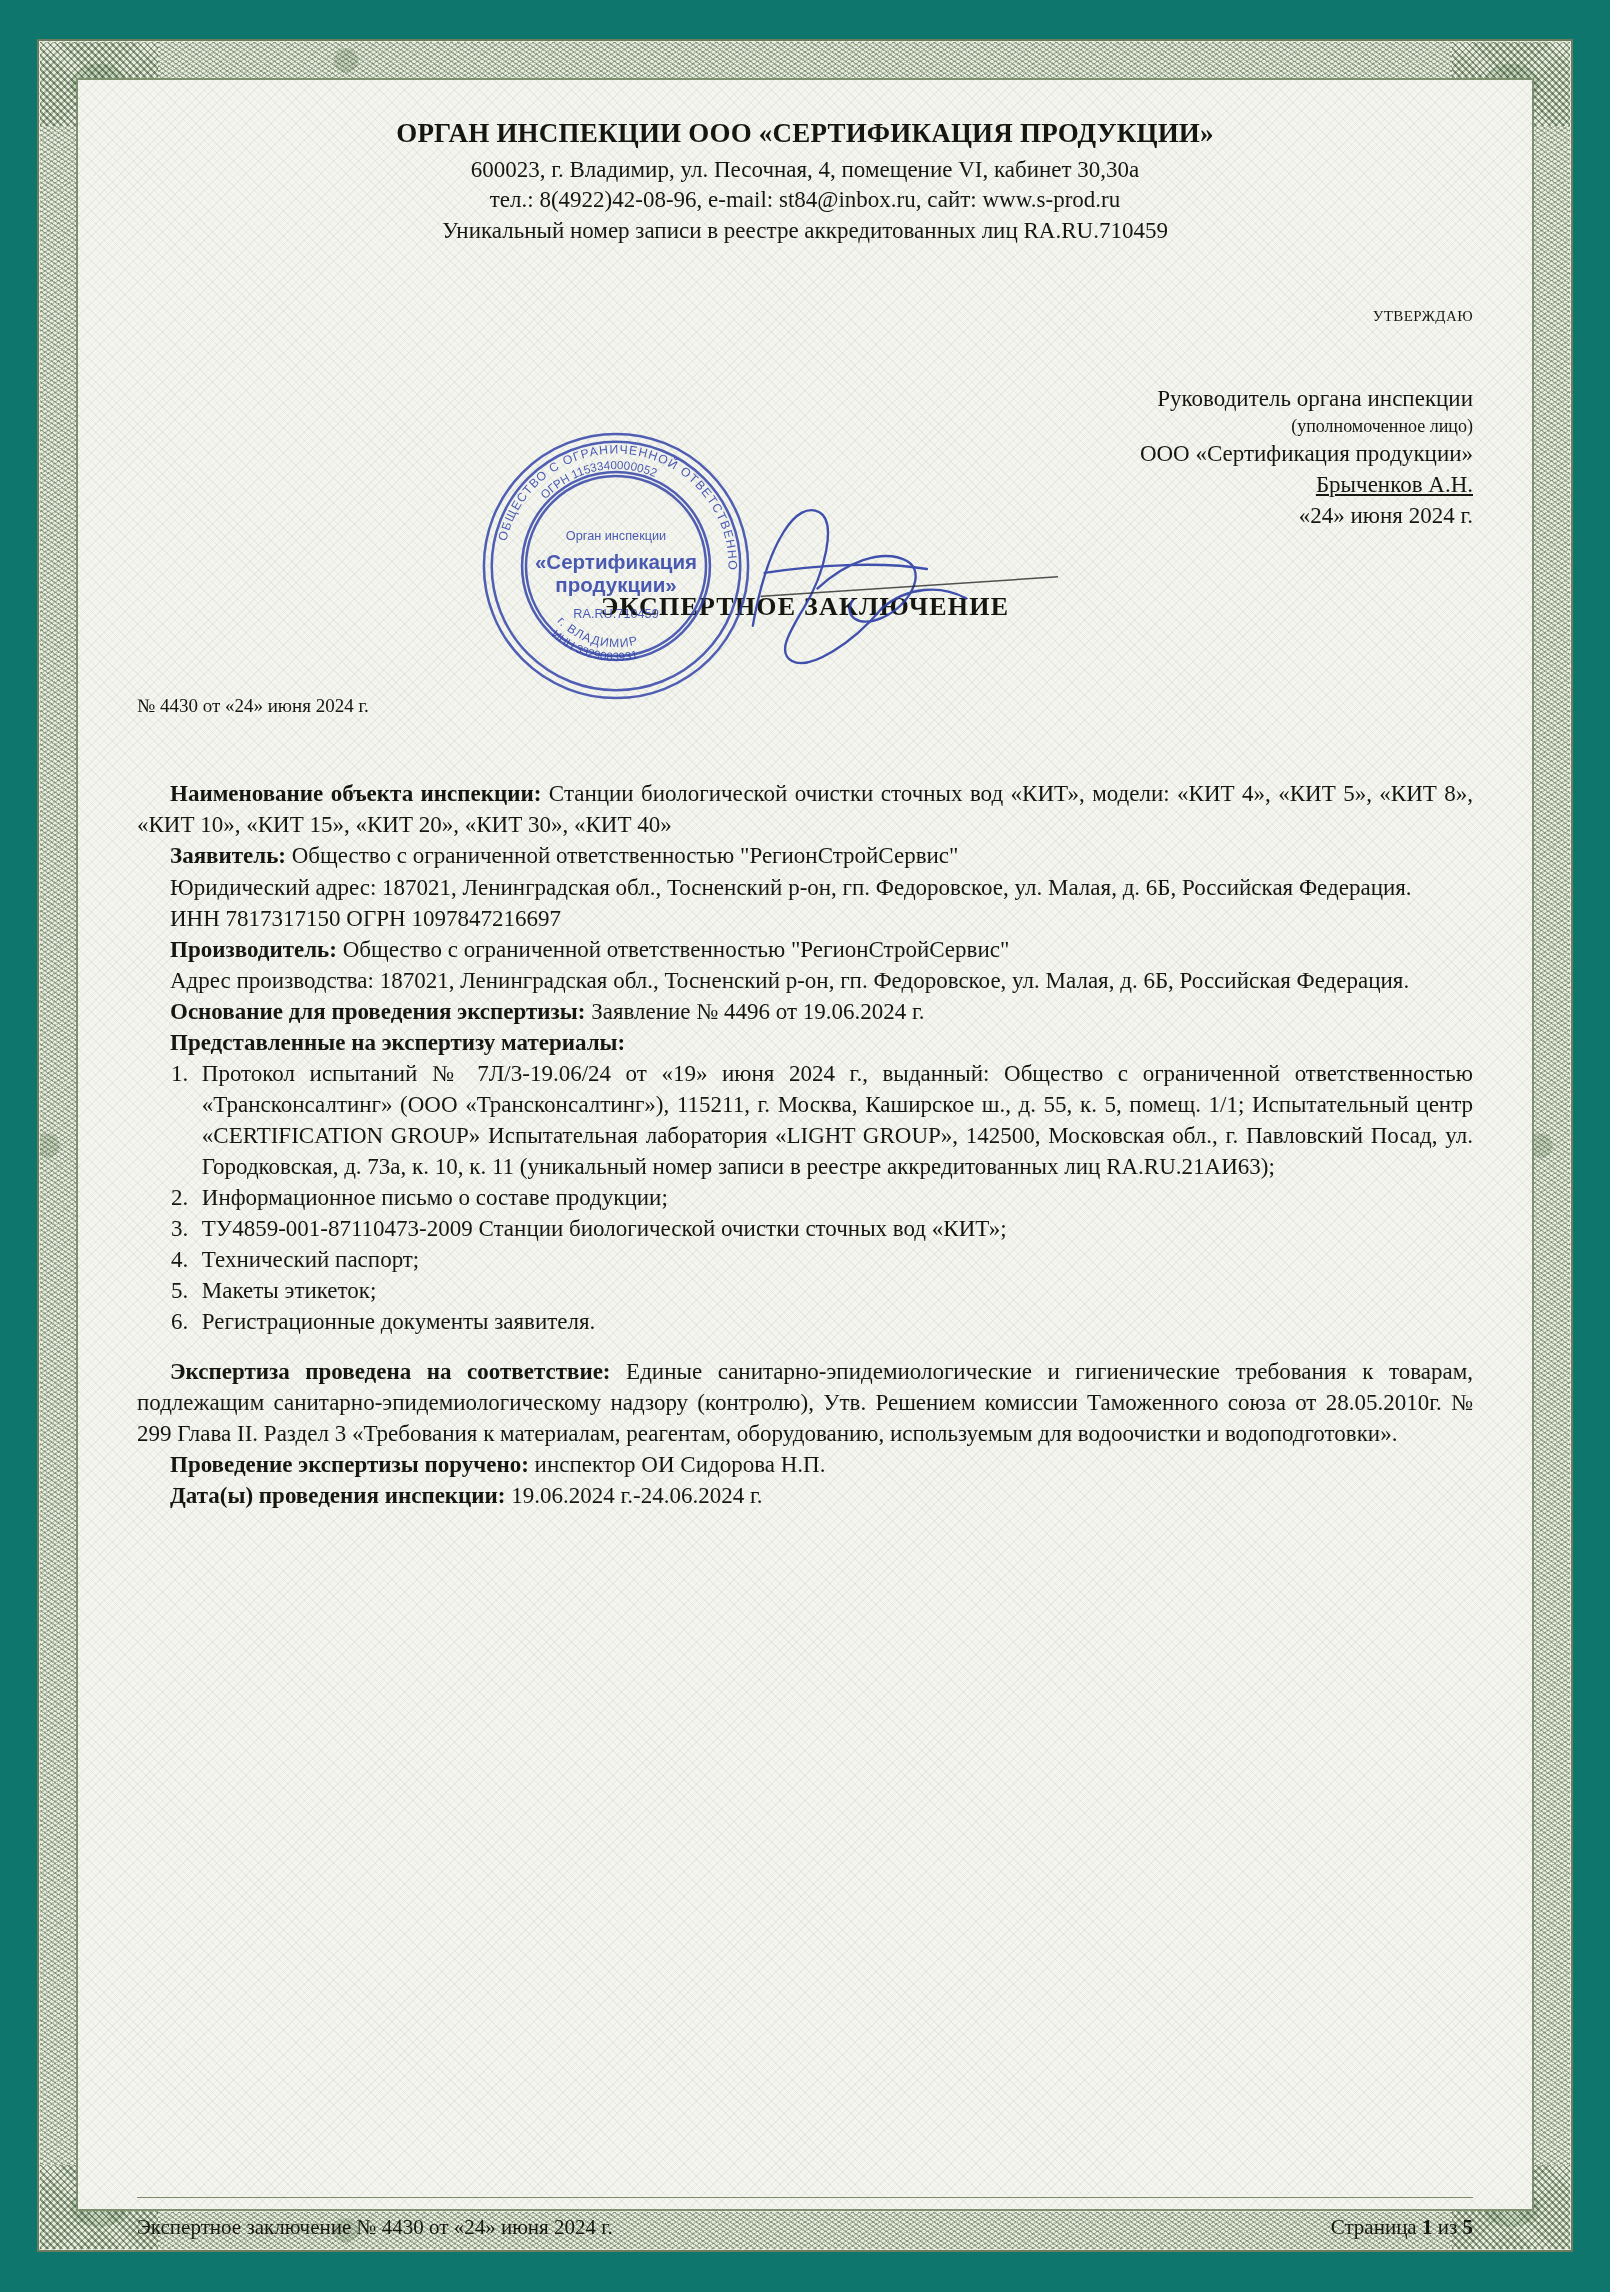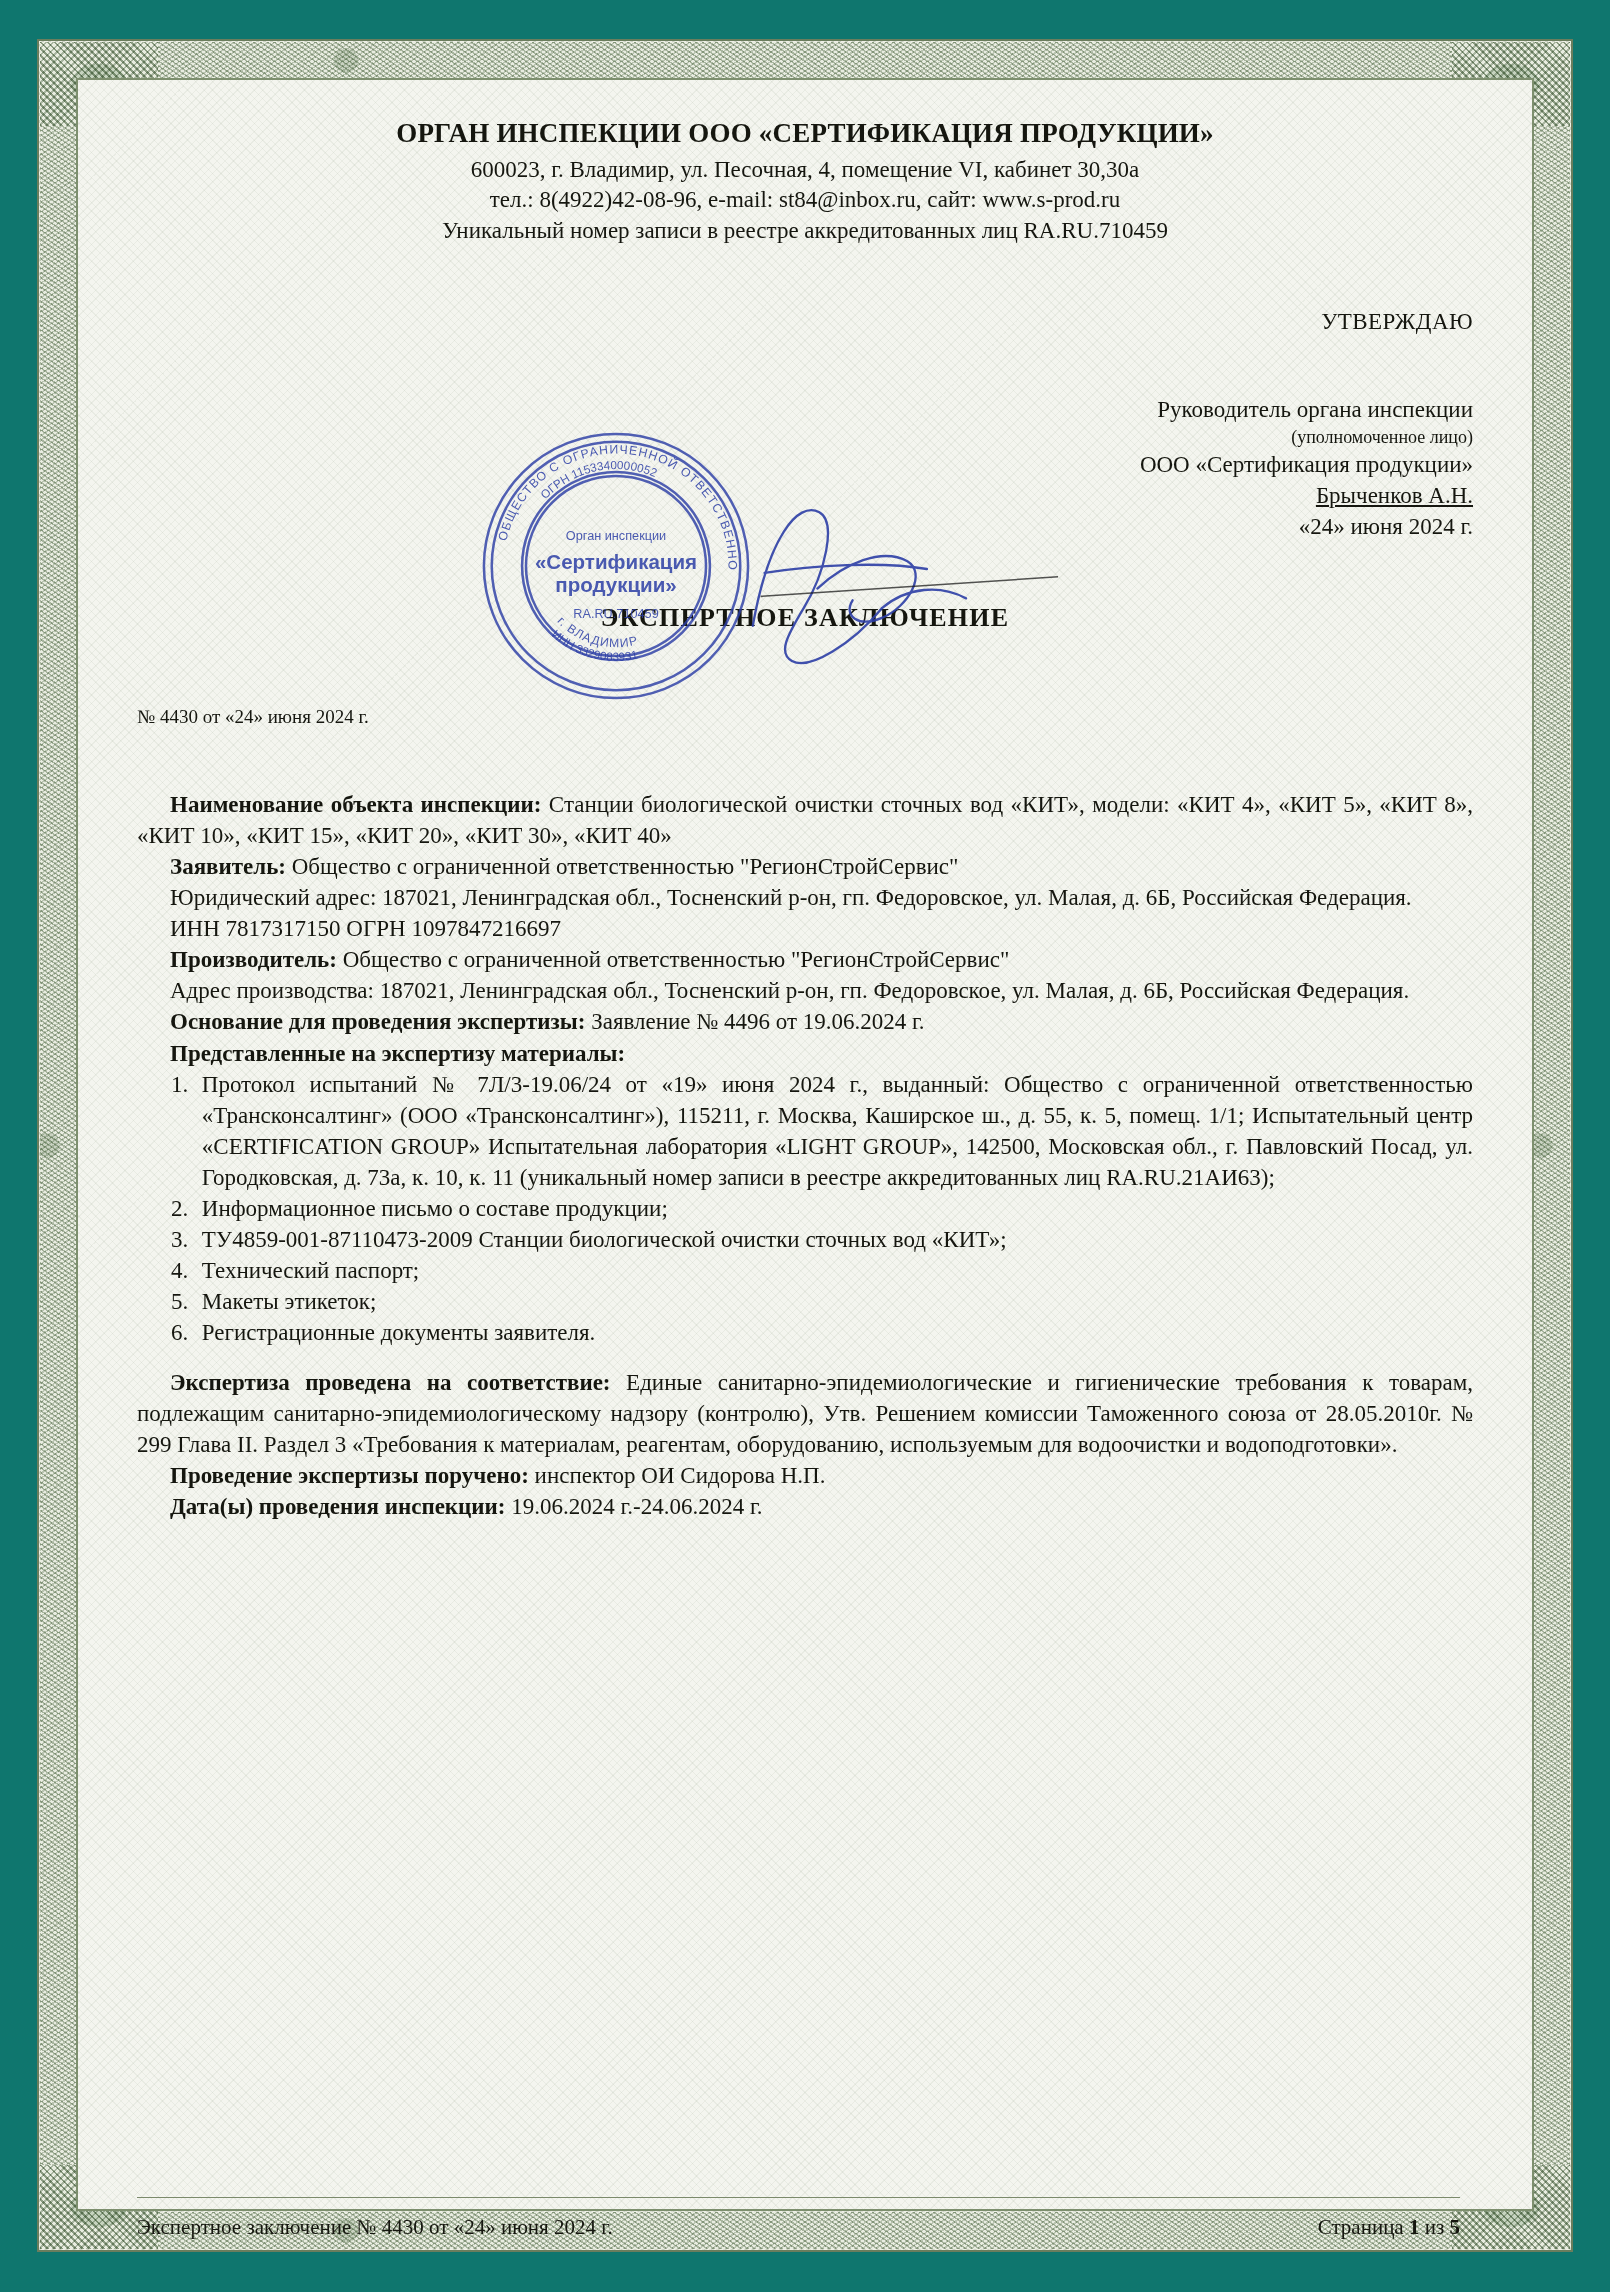--- a/index.html
+++ b/index.html
@@ -94,21 +94,21 @@
     line-height: 1.33;
   }
 
   .approve-block {
     margin-top: 59px;
     text-align: right;
     font-size: 23px;
     line-height: 1.35;
     position: relative;
   }
-  .approve-title { font-size: 23px; letter-spacing: 0.4px; margin-bottom: 57px; }
+  .approve-title { font-size: 15px; letter-spacing: 0.4px; margin-bottom: 57px; }
   .approve-small { font-size: 18px; }
   .approve-name { white-space: nowrap; text-decoration: underline; }
 
   .doc-title {
     text-align: center;
     font-weight: bold;
     font-size: 26px;
     letter-spacing: 1.2px;
     margin-top: 61px;
   }
@@ -135,21 +135,21 @@
     padding-left: 57px;
     font-size: 23px;
     line-height: 1.35;
     text-align: justify;
   }
   ol.materials li { margin: 0; padding-left: 7.8px; }
 
   .footer {
     position: absolute;
     left: 137px;
-    right: 150px;
+    right: 137px;
     bottom: 53px;
     font-size: 21px;
     display: flex;
     justify-content: space-between;
     align-items: flex-end;
   }
   .footer .sep {
     position: absolute;
     left: 0; right: 0; top: -17.6px;
     border-top: 1px solid #7b8a6b;

